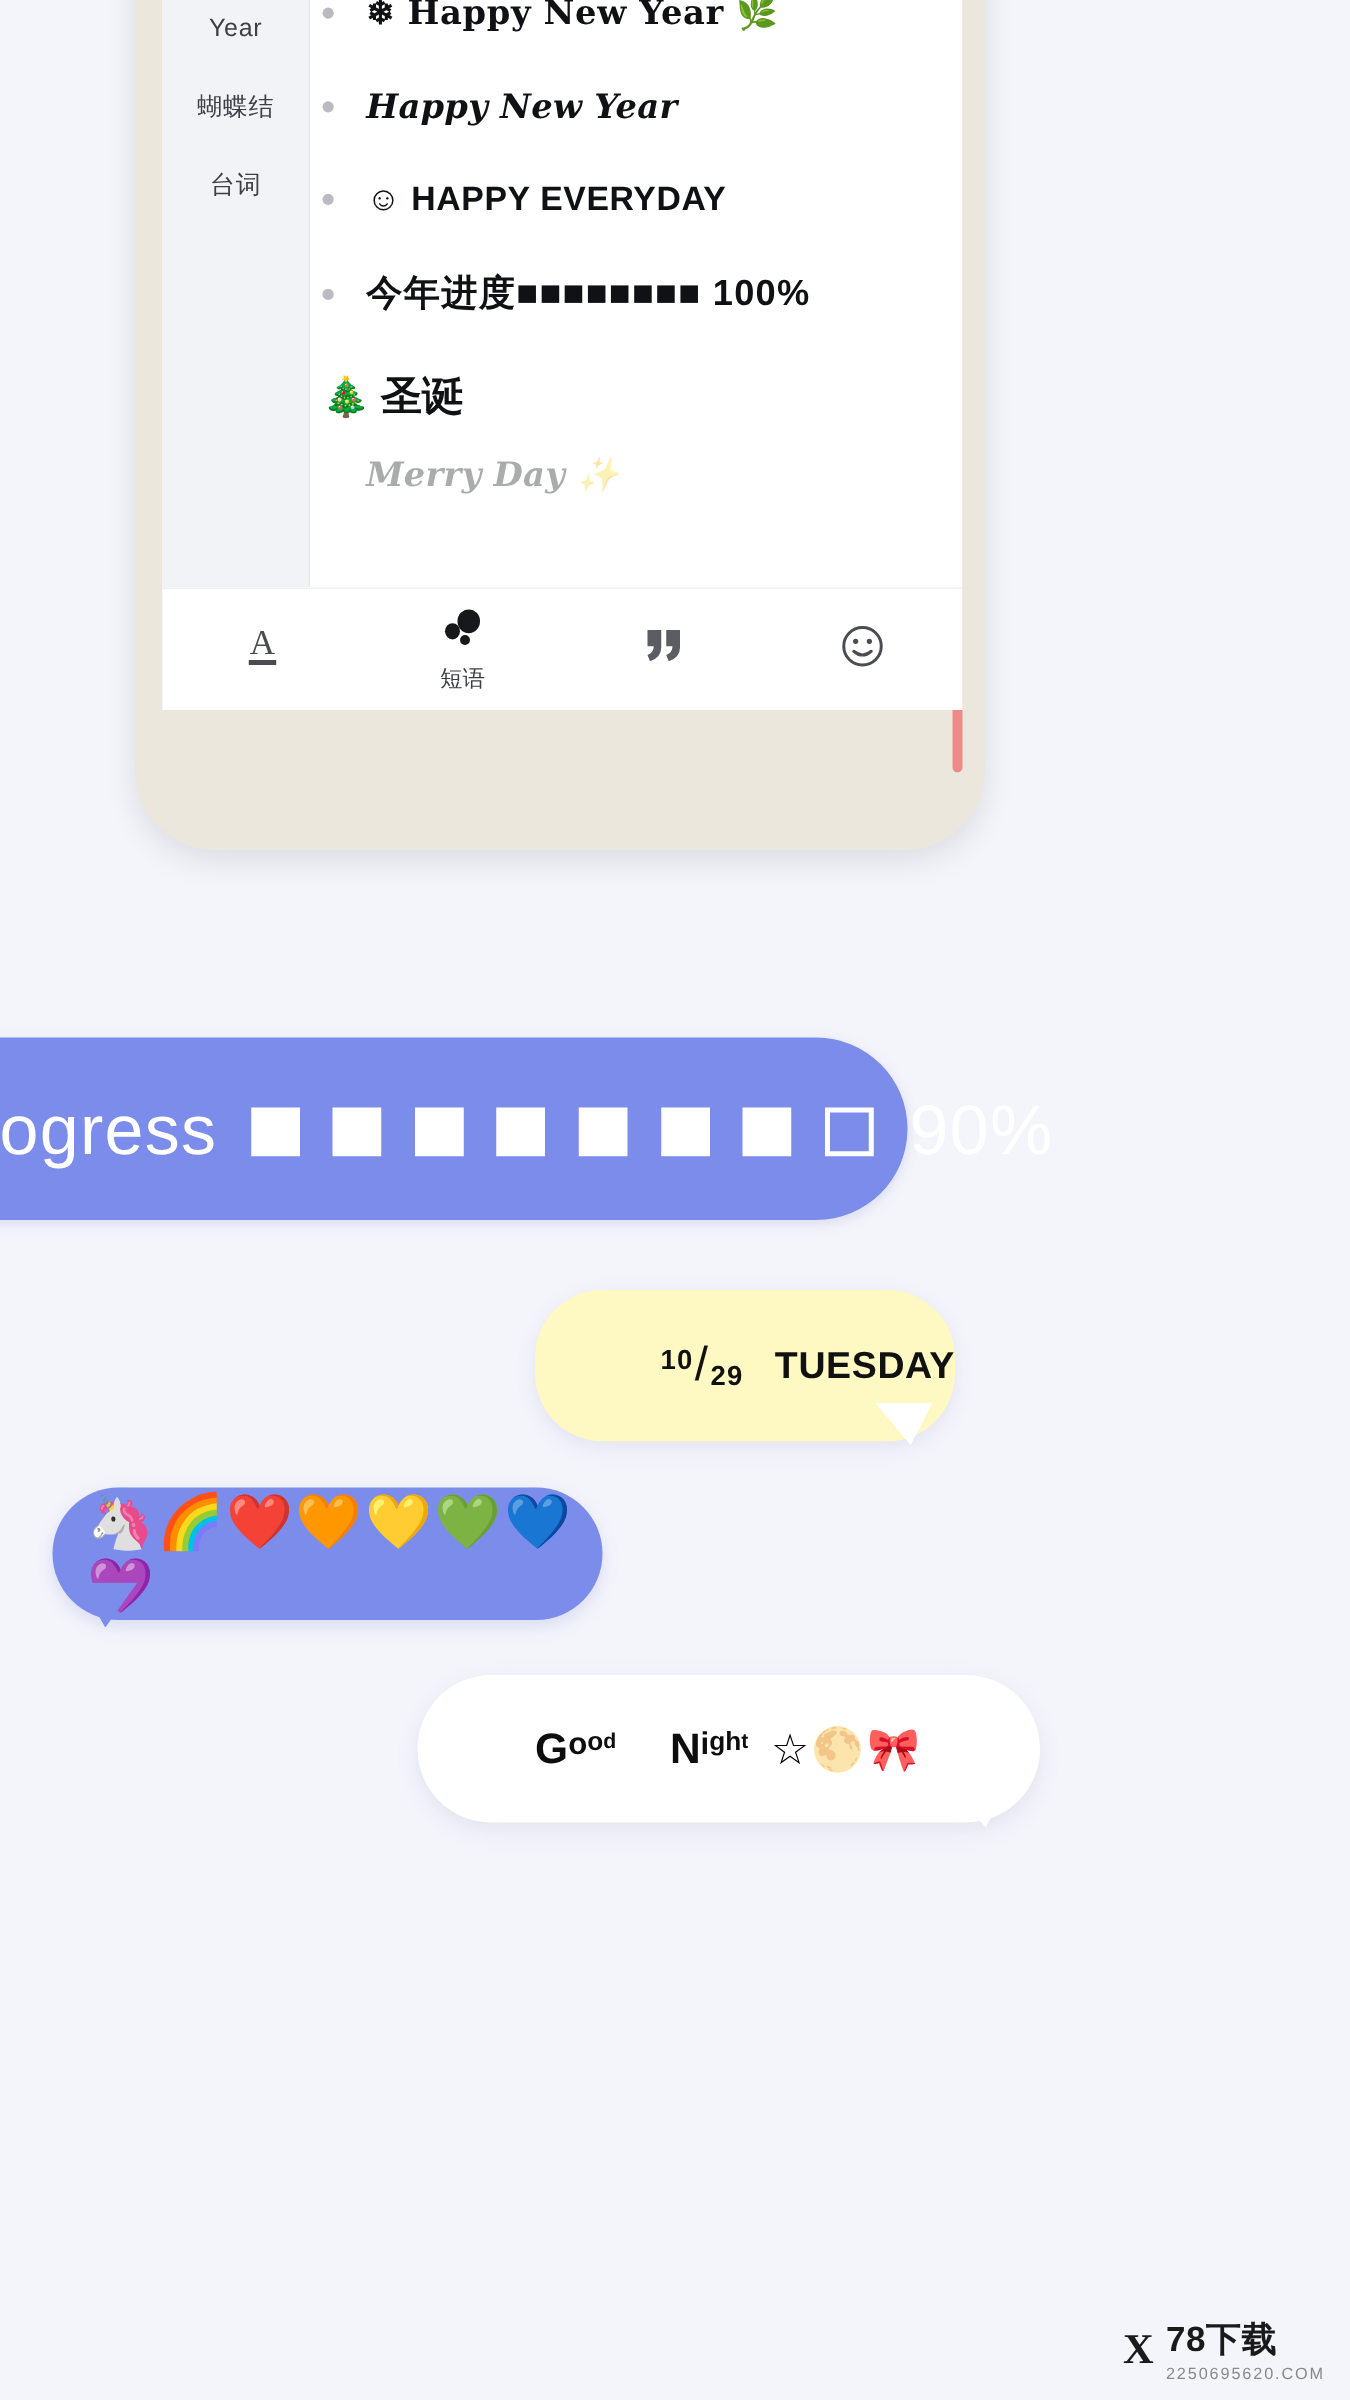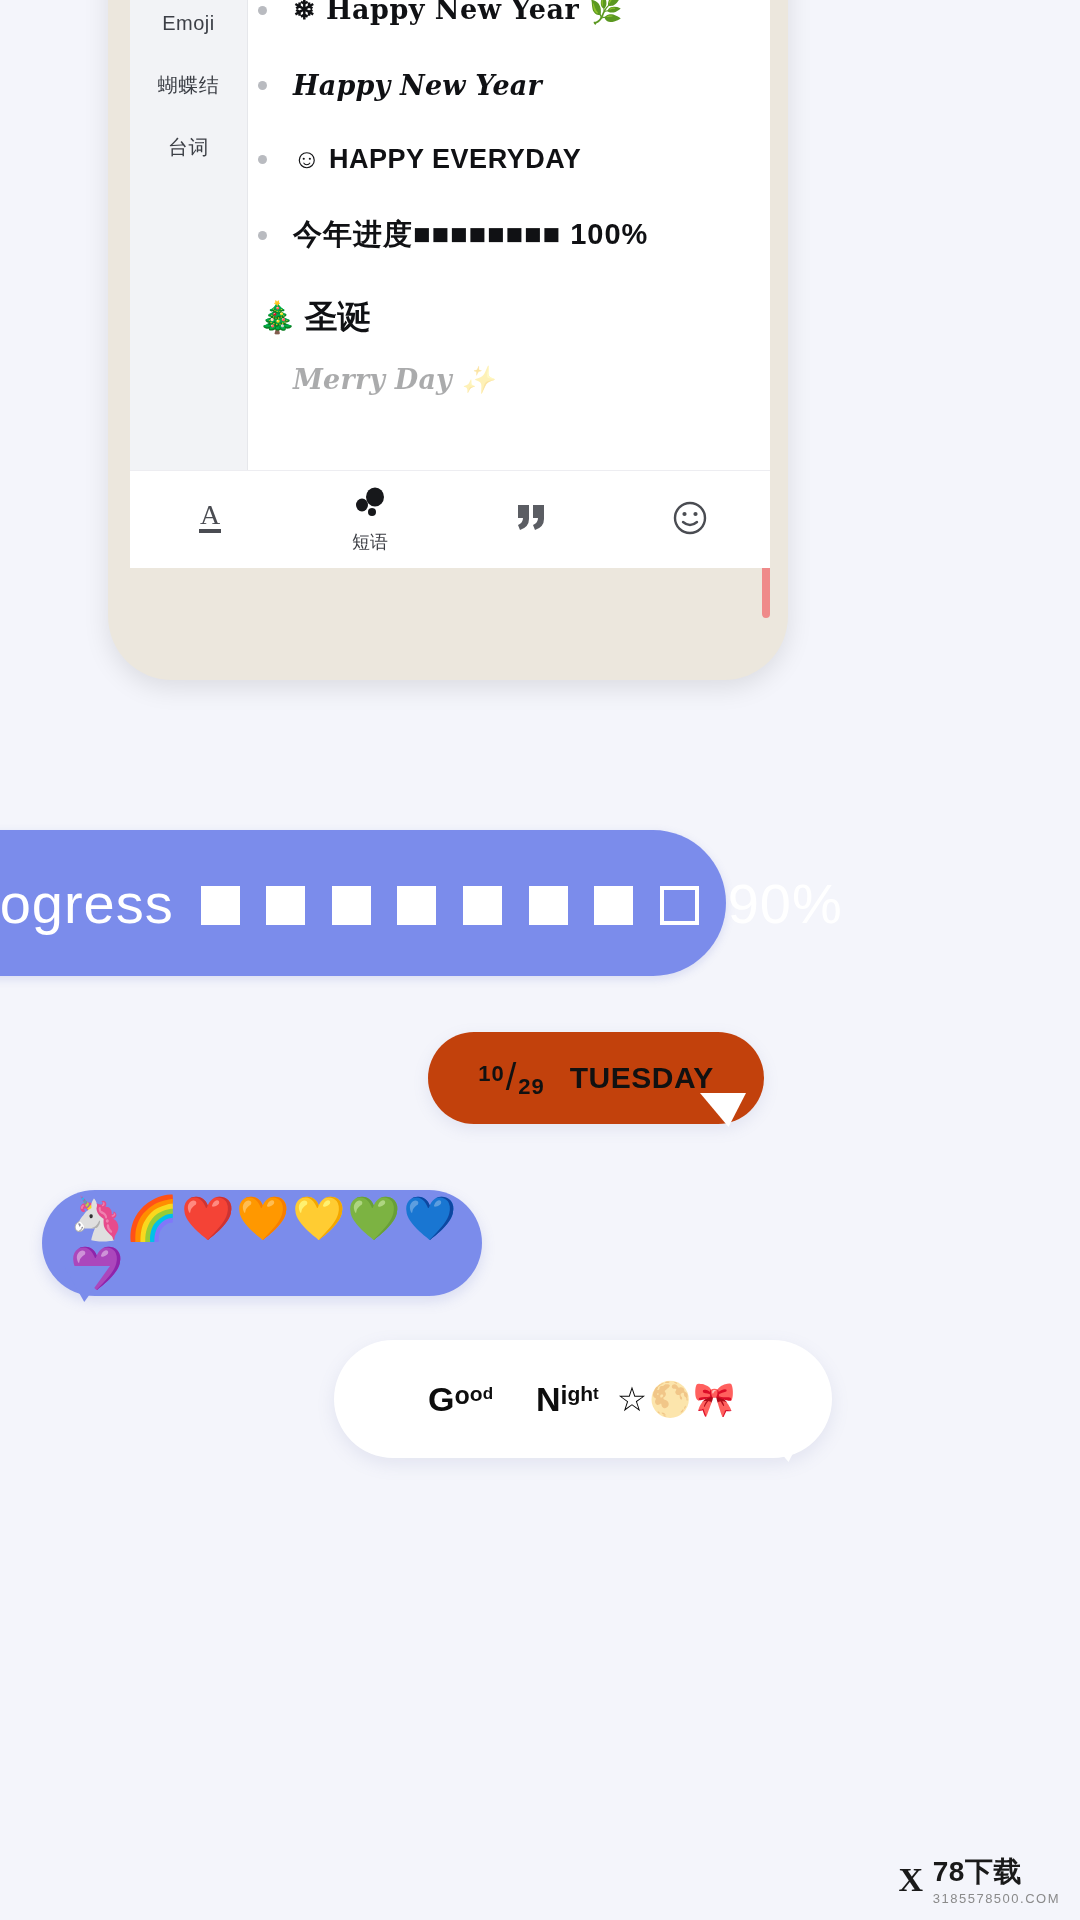--- a/index.html
+++ b/index.html
@@ -96,24 +96,24 @@
   #bubble-progress .sq-filled,
   #bubble-progress .sq-empty {
     display: inline-block; width: 39px; height: 39px; vertical-align: -2px; margin: 0 5px;
   }
   #bubble-progress .sq-filled { background: #ffffff; }
   #bubble-progress .sq-empty { border: 4px solid #ffffff; background: transparent; }
   #bubble-progress .pct { margin-left: 24px; }
 
   #bubble-date {
     left: 428px; top: 1032px;
-    width: 336px; height: 92px;
-    background: #c2410c;
+    width: 336px; height: 121px;
+    background: #fef9c3;
     border-radius: 54px;
-    justify-content: center;
+    justify-content: flex-end;
     box-shadow: 0 5px 16px rgba(120,130,175,.14);
   }
   #bubble-date .tail {
     position: absolute; right: 18px; bottom: -3px;
     width: 46px; height: 34px; background: #ffffff;
     border-bottom-right-radius: 6px;
     clip-path: polygon(0 0, 100% 0, 62% 100%);
   }
   .date-frac { font-size: 28px; font-weight: 700; color: #111; letter-spacing:1px; }
   .date-frac .num { font-size: 22px; vertical-align: 9px; }
@@ -178,21 +178,21 @@
 
 <div id="phone-mockup">
   <div id="phone-red-edge"></div>
 
   <div id="phone-screen">
 
     <div id="kb-panel">
 
       <div id="kb-sidebar">
         <div class="kb-cat">
-          <span>Emoji</span>
+          <span>Year</span>
         </div>
         <div class="kb-cat">
           <span>蝴蝶结</span>
         </div>
         <div class="kb-cat">
           <span>台词</span>
         </div>
       </div>
 
       <div id="kb-list">
@@ -312,15 +312,15 @@
     <span class="gn-gap"></span>
     <span id="gn-w2"><span class="c0">N</span><span class="c1">i</span><span class="c2">g</span><span class="c2">h</span><span class="c3">t</span></span>
   </span>
   <span class="gn-tail-emoji">☆🌕🎀</span>
 </div>
 
 <div id="watermark">
   <div id="wm-logo">X</div>
   <div id="wm-text">
     <div id="wm-title">78下载</div>
-    <div id="wm-sub">3185578500.COM</div>
+    <div id="wm-sub">2250695620.COM</div>
   </div>
 </div>
 
 </body></html>

